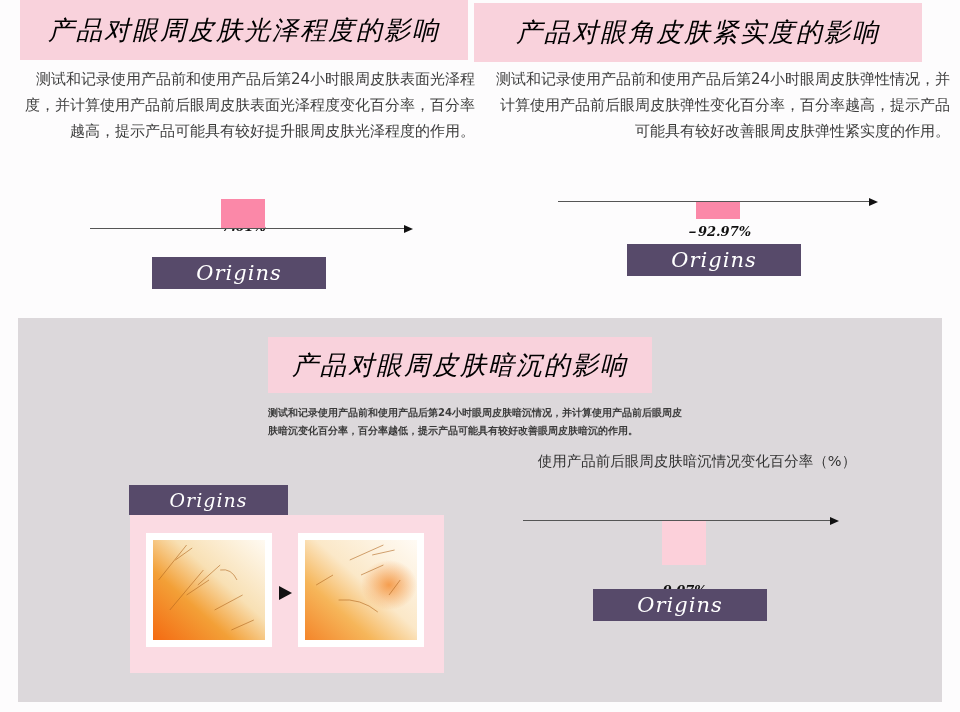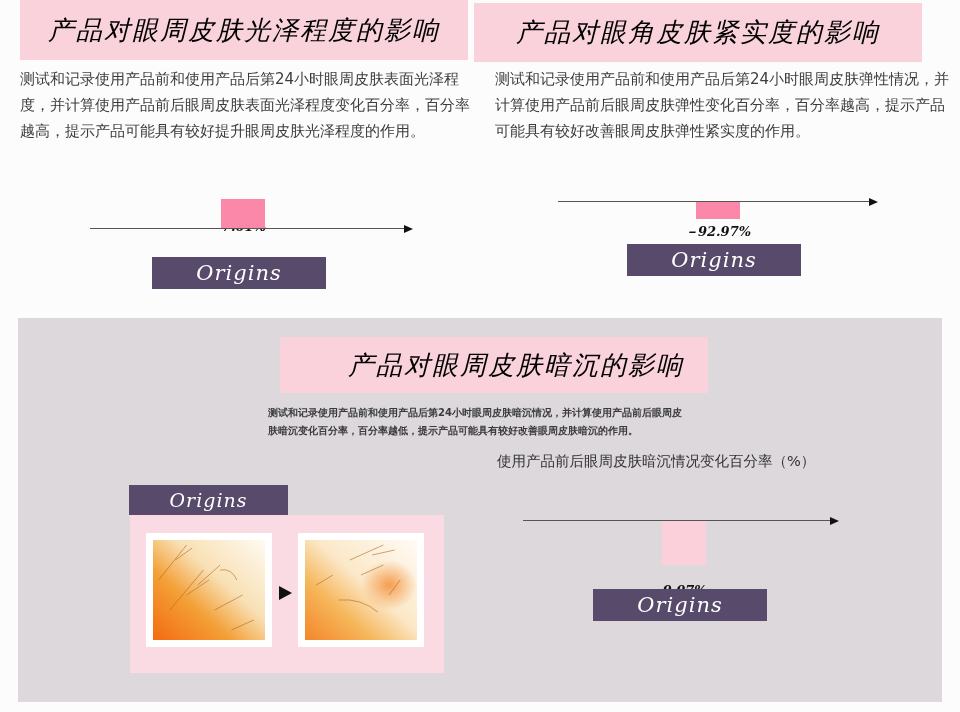--- a/index.html
+++ b/index.html
@@ -2,21 +2,21 @@
 <html><head>
 <meta charset="utf-8">
 <style>
   html,body{margin:0;padding:0;}
   body{width:960px;height:712px;position:relative;background:#fdfcfd;overflow:hidden;
        font-family:"DejaVu Sans","Liberation Sans",sans-serif;color:#3a3a3a;}
   .abs{position:absolute;}
   .title-band{background:#f9d2dc;display:flex;align-items:center;justify-content:center;}
   .title-text{font-family:"DejaVu Serif","Liberation Serif",serif;font-style:italic;color:#000000;
        font-size:26px;letter-spacing:2px;}
-  .desc{font-size:15px;line-height:26px;color:#3c3c3c;}
+  .desc{font-size:15px;line-height:26px;color:#3c3c3c;text-align:right;}
   .axis{height:1px;background:#555;}
   .arrow{width:0;height:0;border-top:4px solid transparent;border-bottom:4px solid transparent;border-left:9px solid #111;}
   .bar{background:#fb88a8;}
   .val{font-family:"DejaVu Serif","Liberation Serif",serif;font-style:italic;font-weight:bold;font-size:13px;color:#111;text-align:center;}
   .brand{background:#574a6a;color:#fff;display:flex;align-items:center;justify-content:center;
        font-family:"DejaVu Serif","Liberation Serif",serif;font-style:italic;font-size:21px;letter-spacing:1px;}
   .gray-panel{background:#dcd8db;}
   .img-frame{background:#fff;padding:7px;box-sizing:border-box;}
   .skin{width:100%;height:100%;}
 </style>
@@ -40,26 +40,26 @@
 <div class="abs desc" style="left:495px;top:66px;width:455px;">测试和记录使用产品前和使用产品后第24小时眼周皮肤弹性情况，并计算使用产品前后眼周皮肤弹性变化百分率，百分率越高，提示产品可能具有较好改善眼周皮肤弹性紧实度的作用。</div>
 
 <div class="abs axis" style="left:558px;top:201px;width:312px;"></div>
 <div class="abs arrow" style="left:869px;top:198px;"></div>
 <div class="abs bar" style="left:696px;top:202px;width:44px;height:17px;"></div>
 <div class="abs val" style="left:680px;top:223px;width:76px;">－92.97%</div>
 <div class="abs brand" style="left:627px;top:244px;width:174px;height:32px;">Origins</div>
 
 <div class="abs gray-panel" style="left:18px;top:318px;width:924px;height:384px;"></div>
 
-<div class="abs title-band" style="left:280px;top:337px;width:384px;height:56px;padding-left:44px;">
+<div class="abs title-band" style="left:268px;top:337px;width:384px;height:56px;">
   <span class="title-text">产品对眼周皮肤暗沉的影响</span>
 </div>
 <div class="abs" style="left:268px;top:404px;width:420px;font-size:10px;line-height:18px;font-weight:bold;color:#3a3a3a;">测试和记录使用产品前和使用产品后第24小时眼周皮肤暗沉情况，并计算使用产品前后眼周皮肤暗沉变化百分率，百分率越低，提示产品可能具有较好改善眼周皮肤暗沉的作用。</div>
 
-<div class="abs" style="left:497px;top:452px;width:400px;font-size:14.5px;color:#333;">使用产品前后眼周皮肤暗沉情况变化百分率（%）</div>
+<div class="abs" style="left:497px;top:452px;width:400px;font-size:14.5px;color:#333;text-align:center;">使用产品前后眼周皮肤暗沉情况变化百分率（%）</div>
 
 <div class="abs axis" style="left:523px;top:520px;width:308px;"></div>
 <div class="abs arrow" style="left:830px;top:517px;"></div>
 <div class="abs" style="left:662px;top:521px;width:44px;height:44px;background:#fcd0da;"></div>
 <div class="abs val" style="left:650px;top:568px;width:64px;margin-top:15px;">-9.07%</div>
 <div class="abs brand" style="left:593px;top:589px;width:174px;height:32px;">Origins</div>
 
 <div class="abs brand" style="left:129px;top:485px;width:159px;height:30px;font-size:19px;">Origins</div>
 <div class="abs" style="left:130px;top:515px;width:314px;height:158px;background:#fbdbe3;"></div>
 

